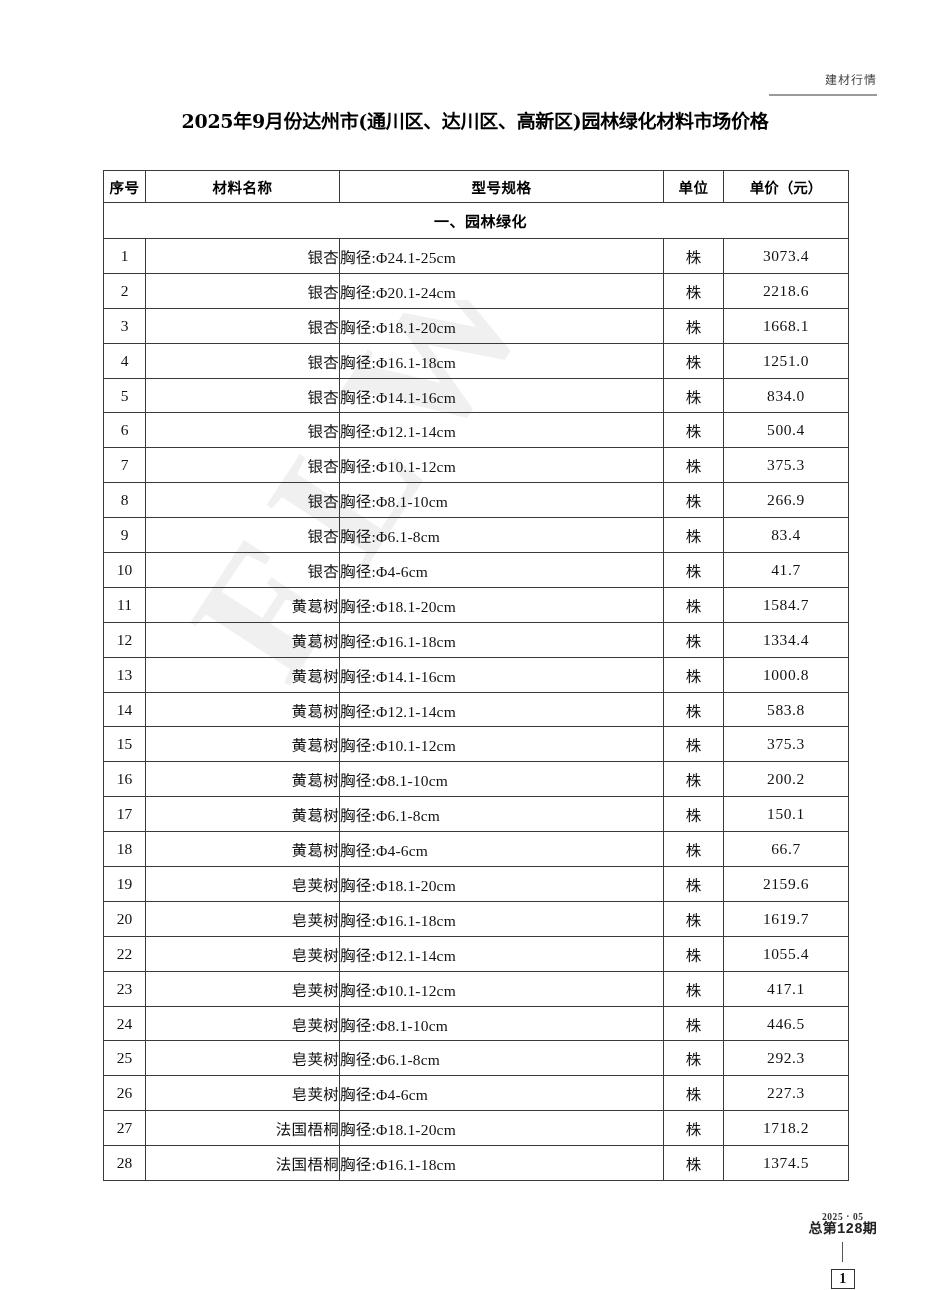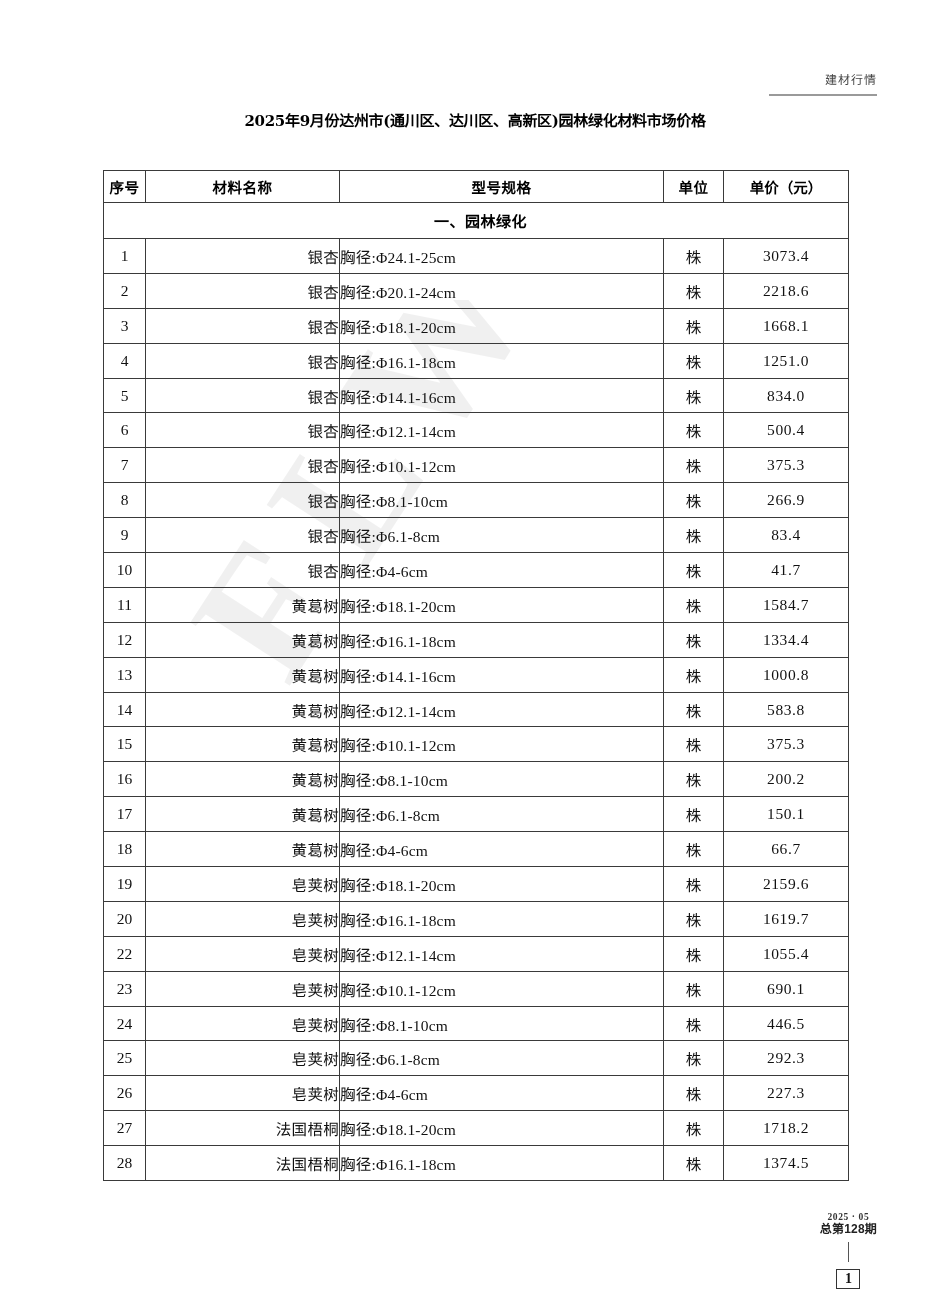--- a/index.html
+++ b/index.html
@@ -77,21 +77,21 @@
   }
 
   
   .doc-title {
     position: absolute;
     left: 0;
     top: 106px;
     width: 950px;
     text-align: center;
     font-family: "DejaVu Serif", "Liberation Serif", serif;
-    font-size: 15px;
+    font-size: 19px;
     font-weight: 700;
     letter-spacing: -0.3px;
     color: #000;
     z-index: 3;
     line-height: 30px;
     white-space: nowrap;
   }
 
   
   .table-wrap {
@@ -204,22 +204,22 @@
   .footer-issue .issue-date {
     display: block;
     font-family: "Liberation Serif", "DejaVu Serif", serif;
     font-size: 9.5px;
     font-weight: 700;
     color: #333;
     letter-spacing: 0.6px;
   }
   .footer-issue .issue-no {
     display: block;
-    font-family: Liberation Sans, sans-serif;
-    font-size: 12px;
+    font-family: Liberation Mono, monospace;
+    font-size: 14px;
     font-weight: 700;
     color: #222;
     letter-spacing: 0.2px;
   }
   .footer-sep {
     width: 1.4px;
     height: 20px;
     background: #555;
   }
   .footer-page {
@@ -418,21 +418,21 @@
             <td class="cell-name">皂荚树</td>
             <td class="cell-spec">胸径:Φ12.1-14cm</td>
             <td class="cell-unit">株</td>
             <td class="cell-price">1055.4</td>
           </tr>
           <tr class="data-row">
             <td class="cell-idx">23</td>
             <td class="cell-name">皂荚树</td>
             <td class="cell-spec">胸径:Φ10.1-12cm</td>
             <td class="cell-unit">株</td>
-            <td class="cell-price">690.1</td>
+            <td class="cell-price">417.1</td>
           </tr>
           <tr class="data-row">
             <td class="cell-idx">24</td>
             <td class="cell-name">皂荚树</td>
             <td class="cell-spec">胸径:Φ8.1-10cm</td>
             <td class="cell-unit">株</td>
             <td class="cell-price">446.5</td>
           </tr>
           <tr class="data-row">
             <td class="cell-idx">25</td>

